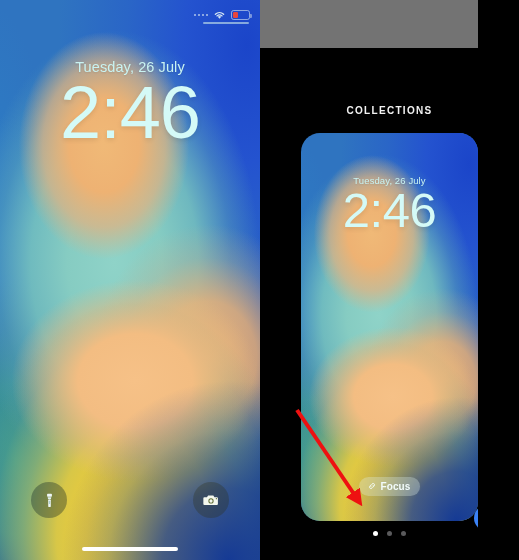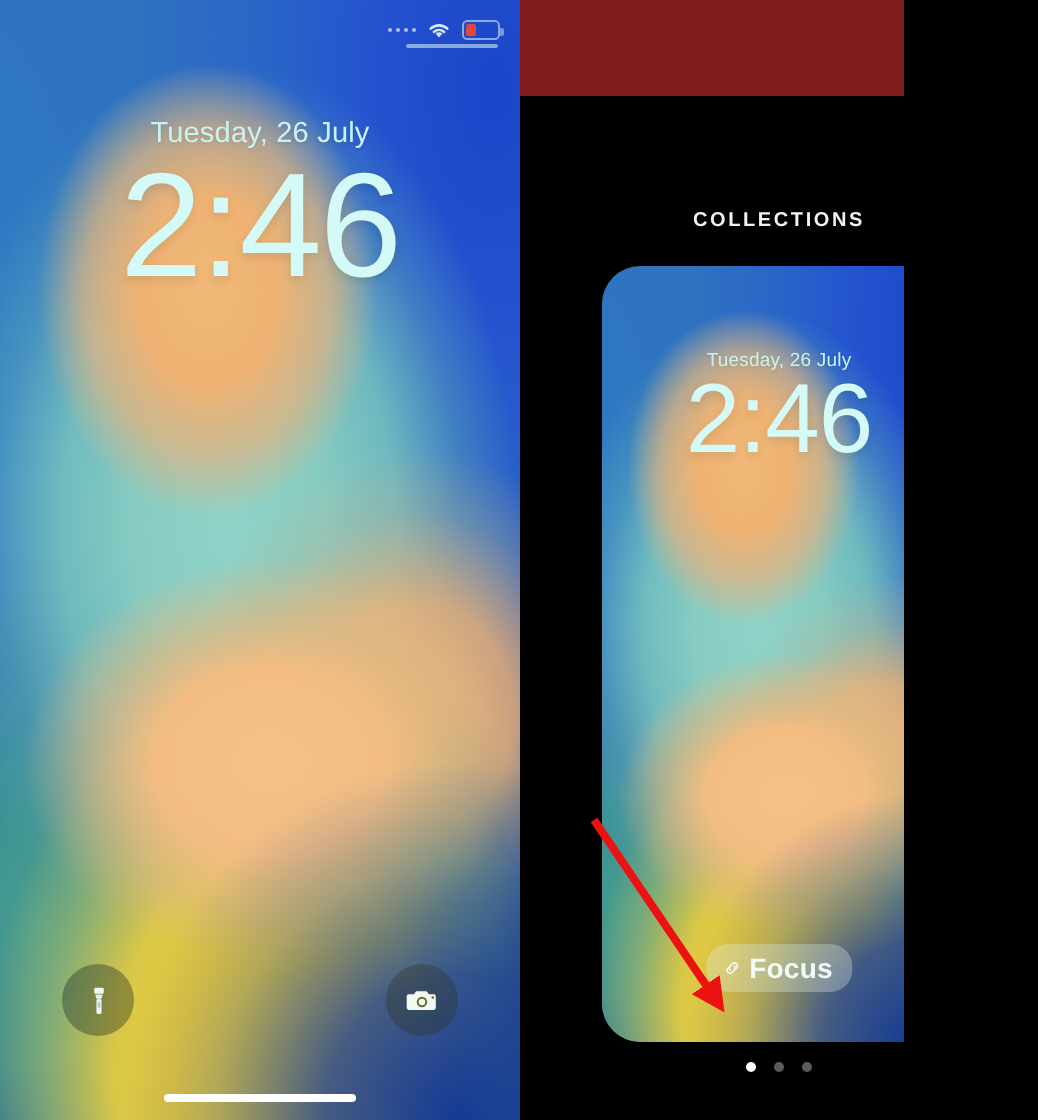--- a/index.html
+++ b/index.html
@@ -9,25 +9,24 @@
   }
   body {
     width: 519px;
     height: 560px;
     overflow: hidden;
     font-family: "Liberation Sans", sans-serif;
     -webkit-font-smoothing: antialiased;
   }
   #screen {
     position: relative;
-    width: 418px;
+    width: 478px;
     height: 560px;
-    background: #7f1d1d;
+    background: #737373;
     overflow: hidden;
-    padding-left: 34px;
   }
 
   
   #lockscreen {
     position: absolute;
     left: 0; top: 0;
     width: 260px; height: 560px;
     overflow: hidden;
   }
 
@@ -217,21 +216,21 @@
     transform: translateX(-50%);
     display: flex;
     align-items: center;
     gap: 4px;
     padding: 4px 10px 4.5px 8px;
     border-radius: 11px;
     background: rgba(228,244,240,0.30);
     backdrop-filter: blur(4px);
   }
   .focus-pill .fp-label {
-    font-size: 14px;
+    font-size: 10px;
     font-weight: 600;
     color: #f2fbfa;
     letter-spacing: 0.1px;
   }
 
   
   .clouds {
     position: absolute;
     inset: 0;
     background: linear-gradient(180deg, #bfe0f5 0%, #c6e4f7 40%, #cbe7f8 70%, #d6edfa 100%);

